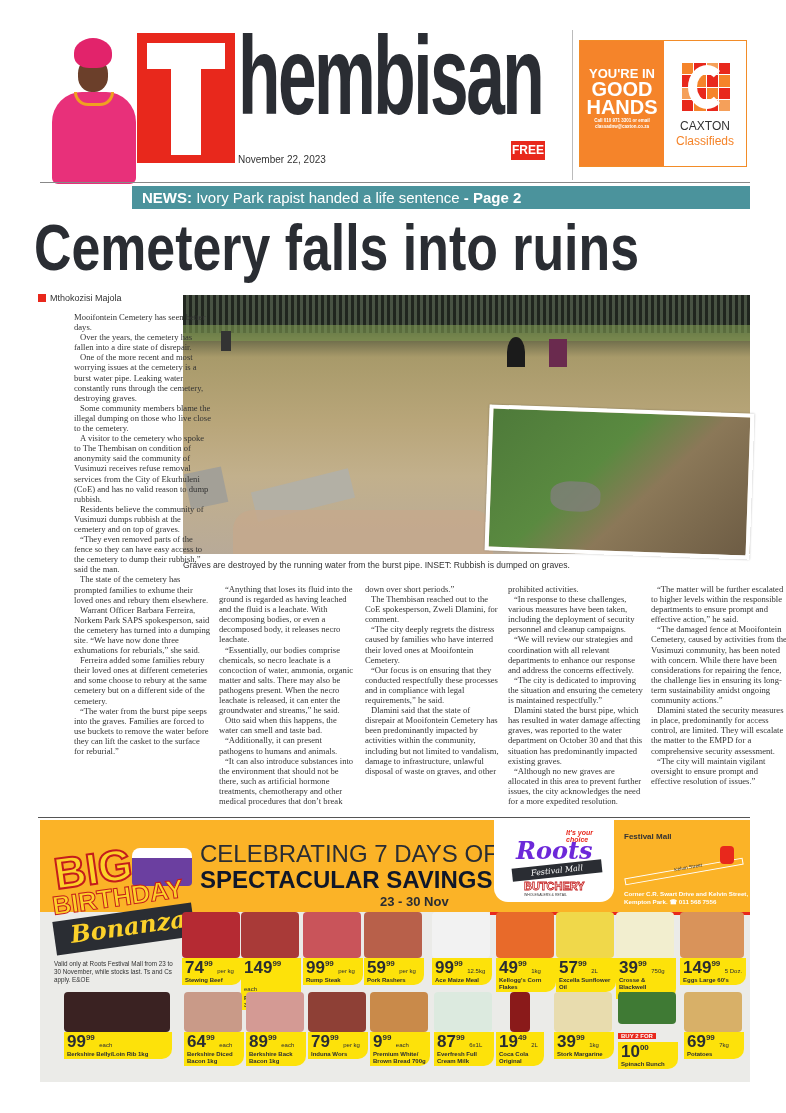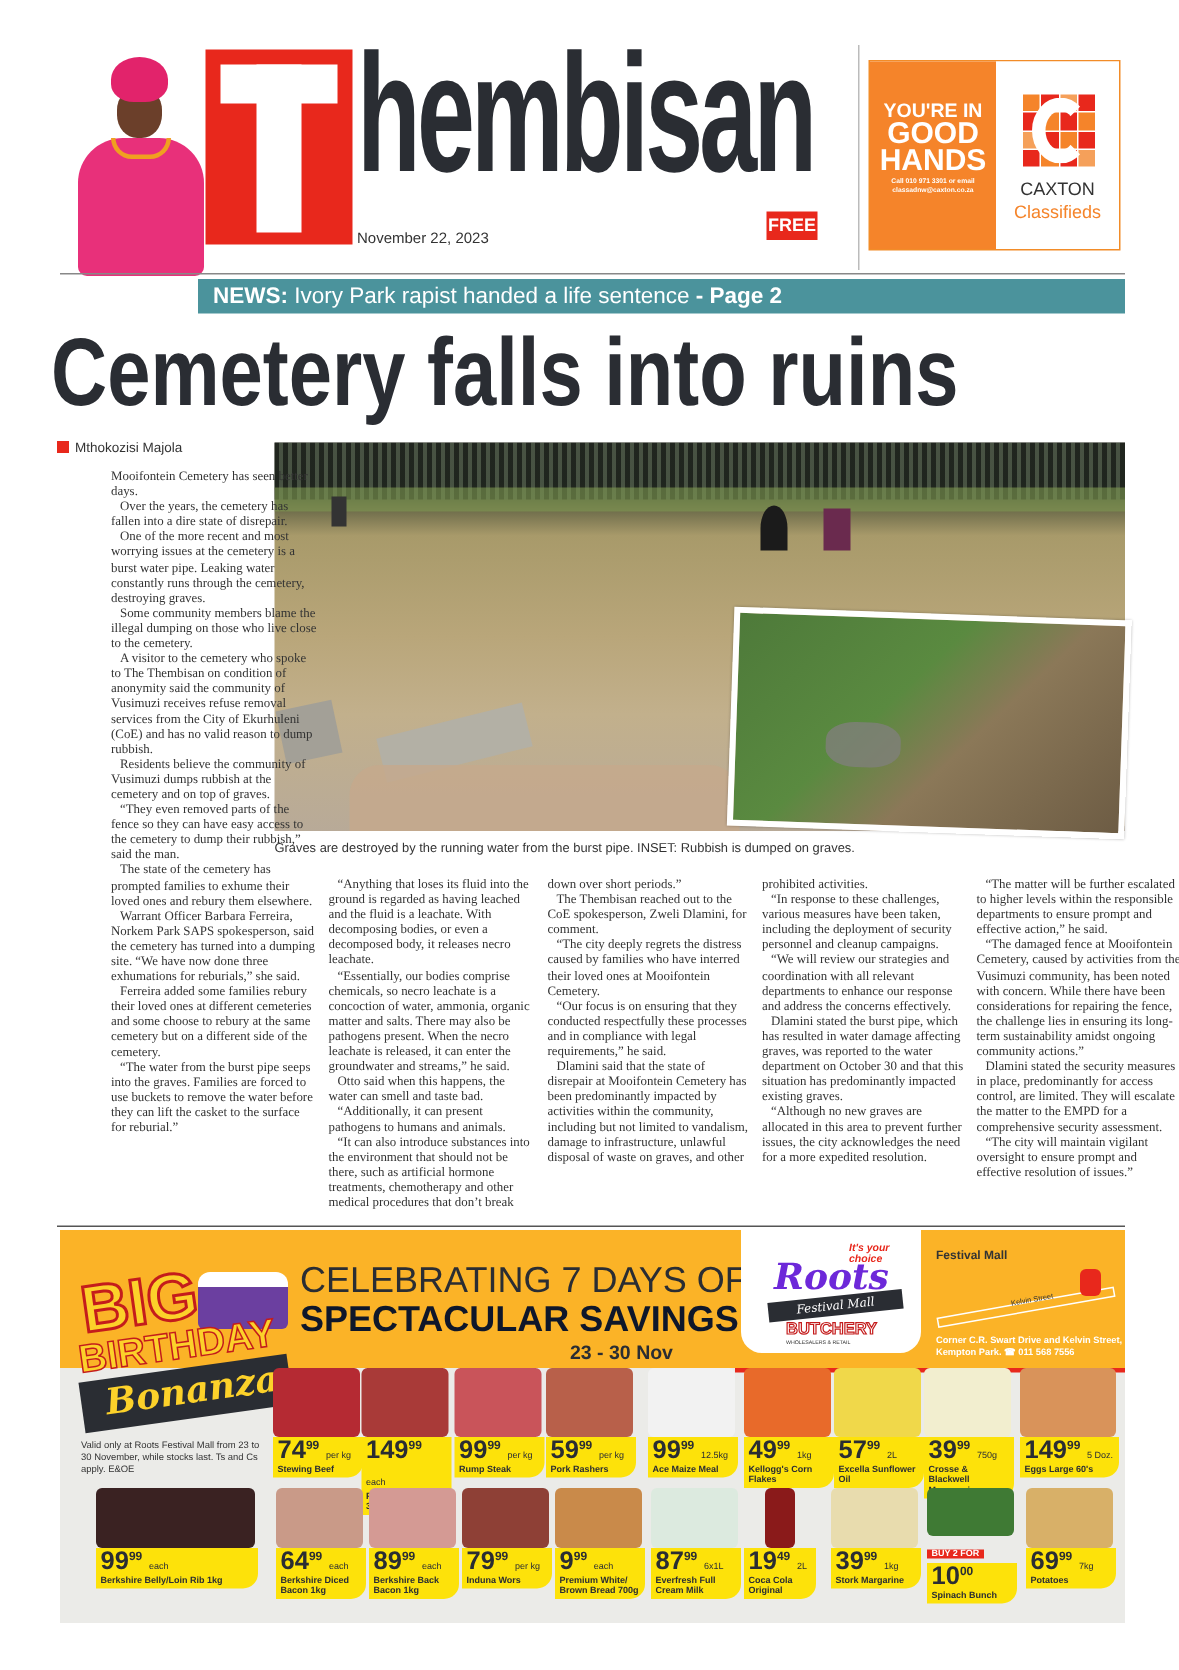--- a/index.html
+++ b/index.html
@@ -209,20 +209,21 @@
   <p class="first">down over short periods.”</p>
   <p>The Thembisan reached out to the CoE spokesperson, Zweli Dlamini, for comment.</p>
   <p>“The city deeply regrets the distress caused by families who have interred their loved ones at Mooifontein Cemetery.</p>
   <p>“Our focus is on ensuring that they conducted respectfully these processes and in compliance with legal requirements,” he said.</p>
   <p>Dlamini said that the state of disrepair at Mooifontein Cemetery has been predominantly impacted by activities within the community, including but not limited to vandalism, damage to infrastructure, unlawful disposal of waste on graves, and other</p>
 </div>
 <div id="col4" class="abs col">
   <p class="first">prohibited activities.</p>
   <p>“In response to these challenges, various measures have been taken, including the deployment of security personnel and cleanup campaigns.</p>
   <p>“We will review our strategies and coordination with all relevant departments to enhance our response and address the concerns effectively.</p>
+  <p>“The city is dedicated to improving the situation and ensuring the cemetery is maintained respectfully.”</p>
   <p>Dlamini stated the burst pipe, which has resulted in water damage affecting graves, was reported to the water department on October 30 and that this situation has predominantly impacted existing graves.</p>
   <p>“Although no new graves are allocated in this area to prevent further issues, the city acknowledges the need for a more expedited resolution.</p>
 </div>
 <div id="col5" class="abs col">
   <p>“The matter will be further escalated to higher levels within the responsible departments to ensure prompt and effective action,” he said.</p>
   <p>“The damaged fence at Mooifontein Cemetery, caused by activities from the Vusimuzi community, has been noted with concern. While there have been considerations for repairing the fence, the challenge lies in ensuring its long-term sustainability amidst ongoing community actions.”</p>
   <p>Dlamini stated the security measures in place, predominantly for access control, are limited. They will escalate the matter to the EMPD for a comprehensive security assessment.</p>
   <p>“The city will maintain vigilant oversight to ensure prompt and effective resolution of issues.”</p>
 </div>
 

